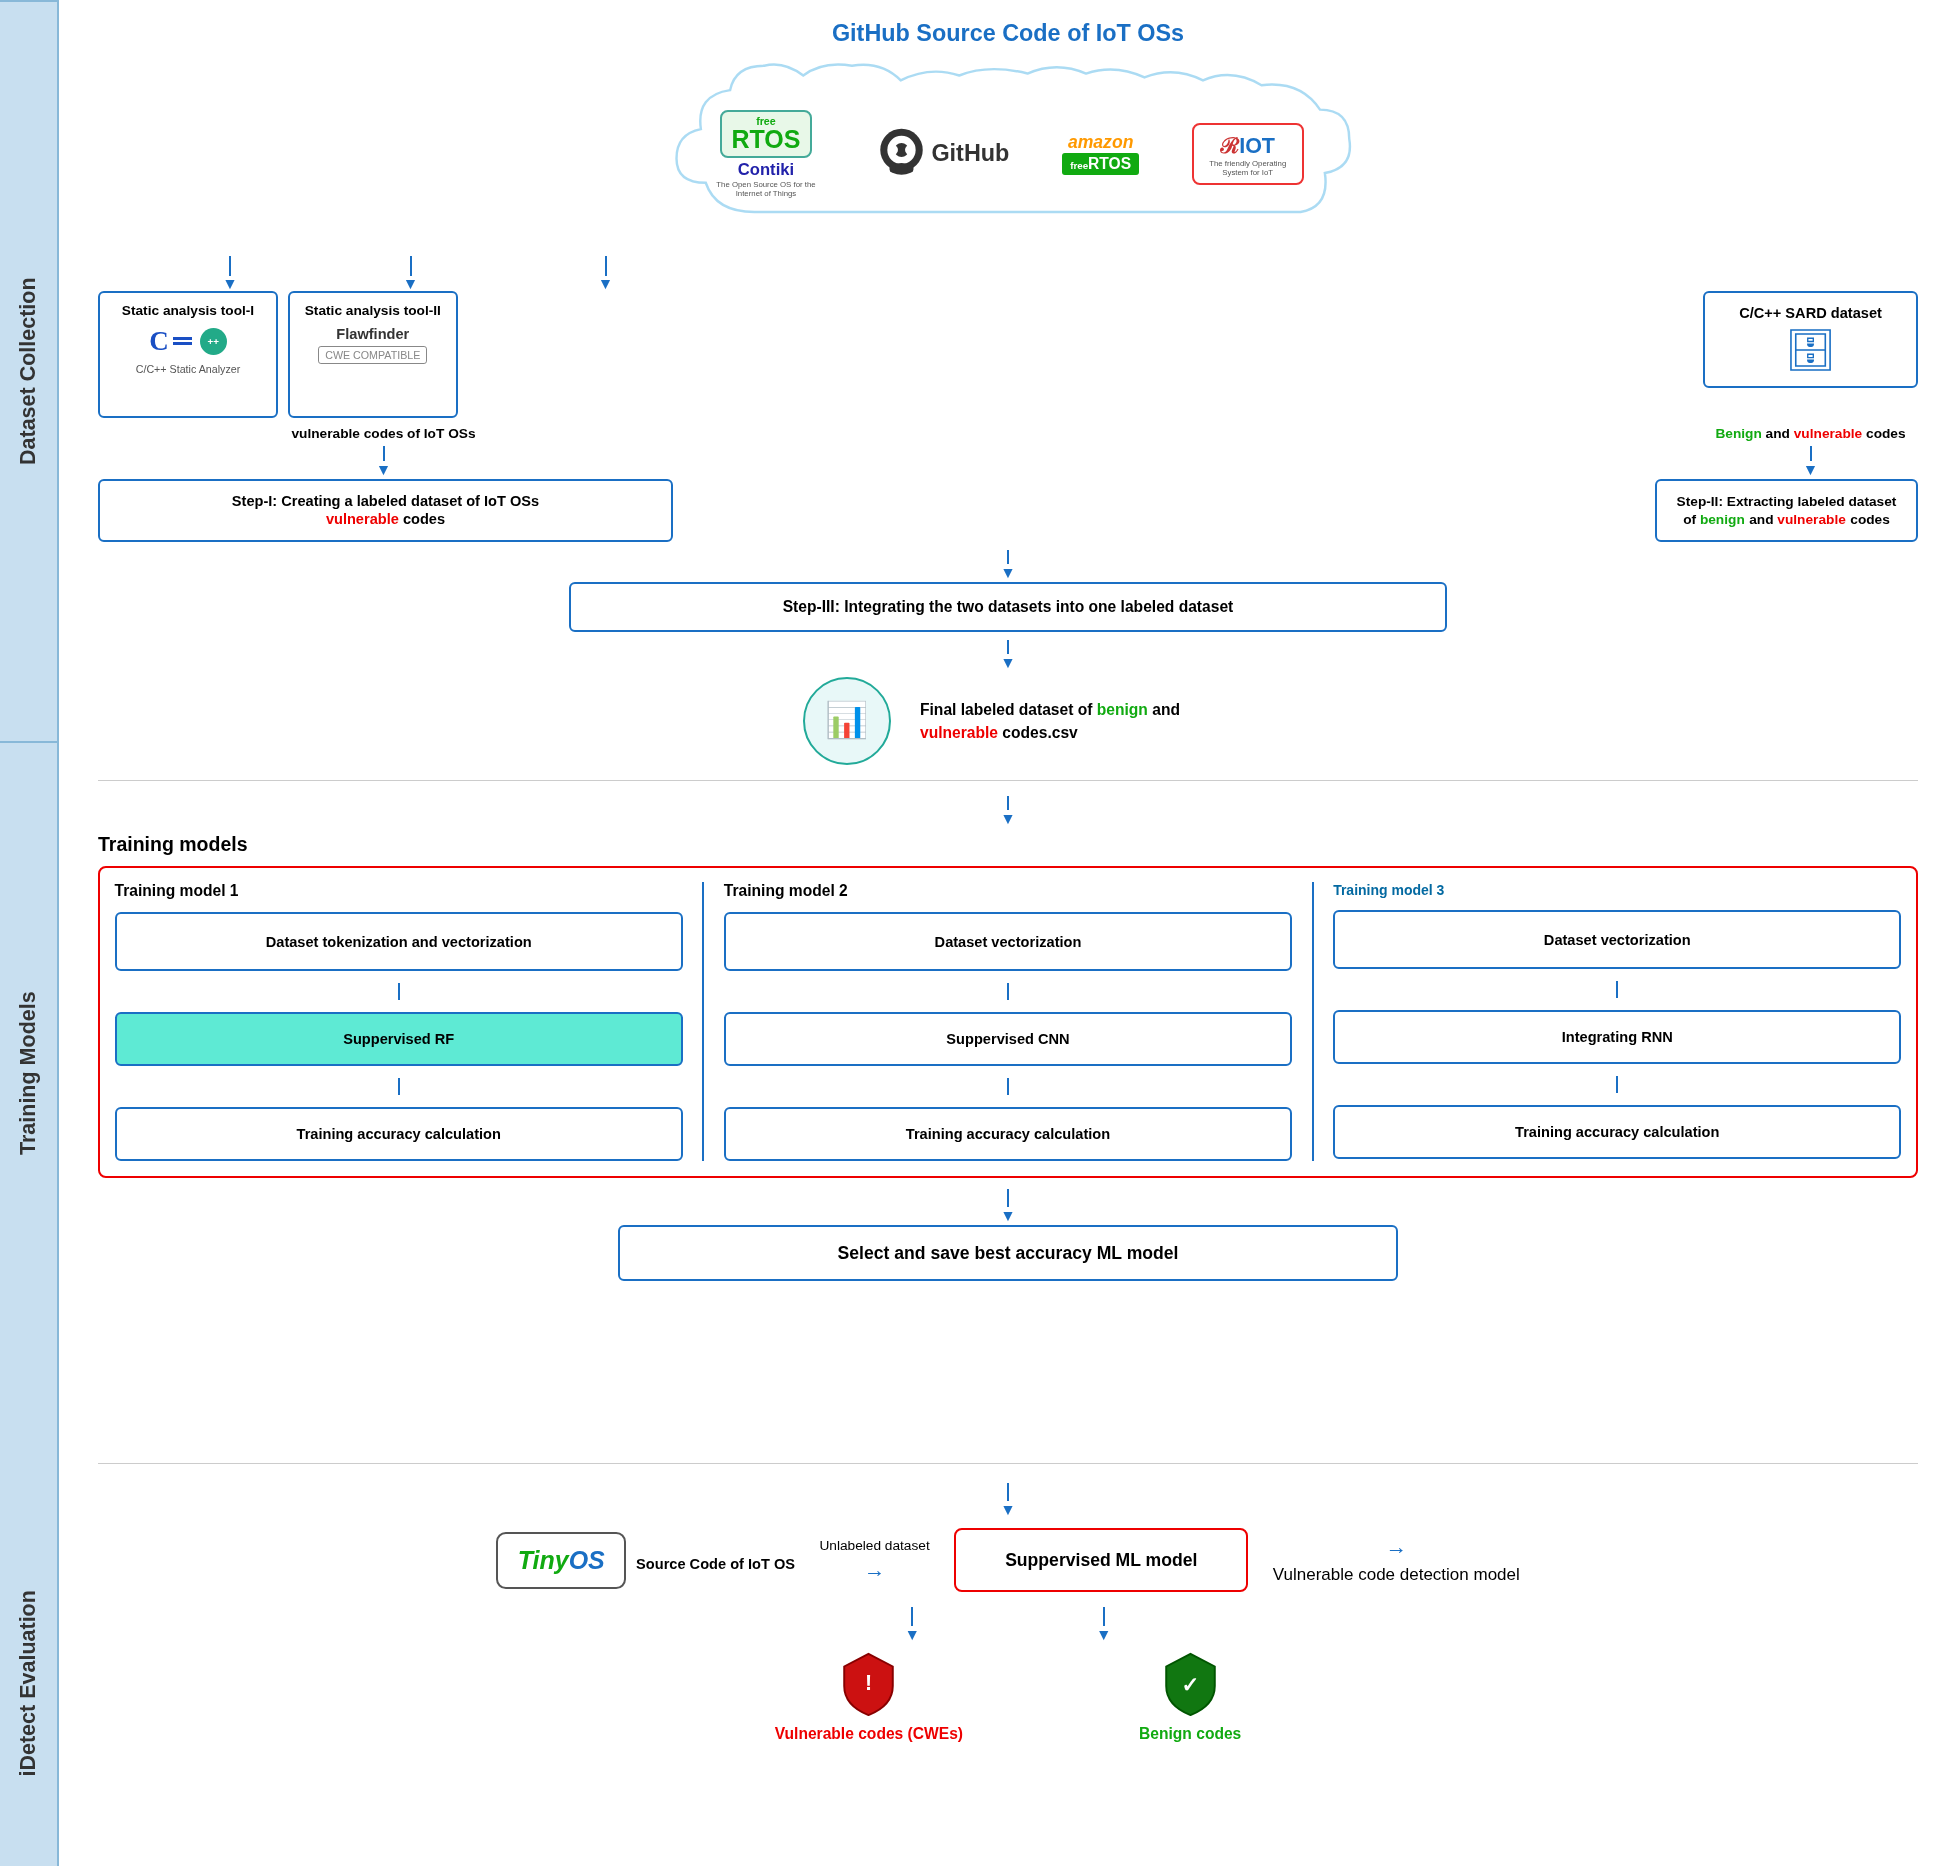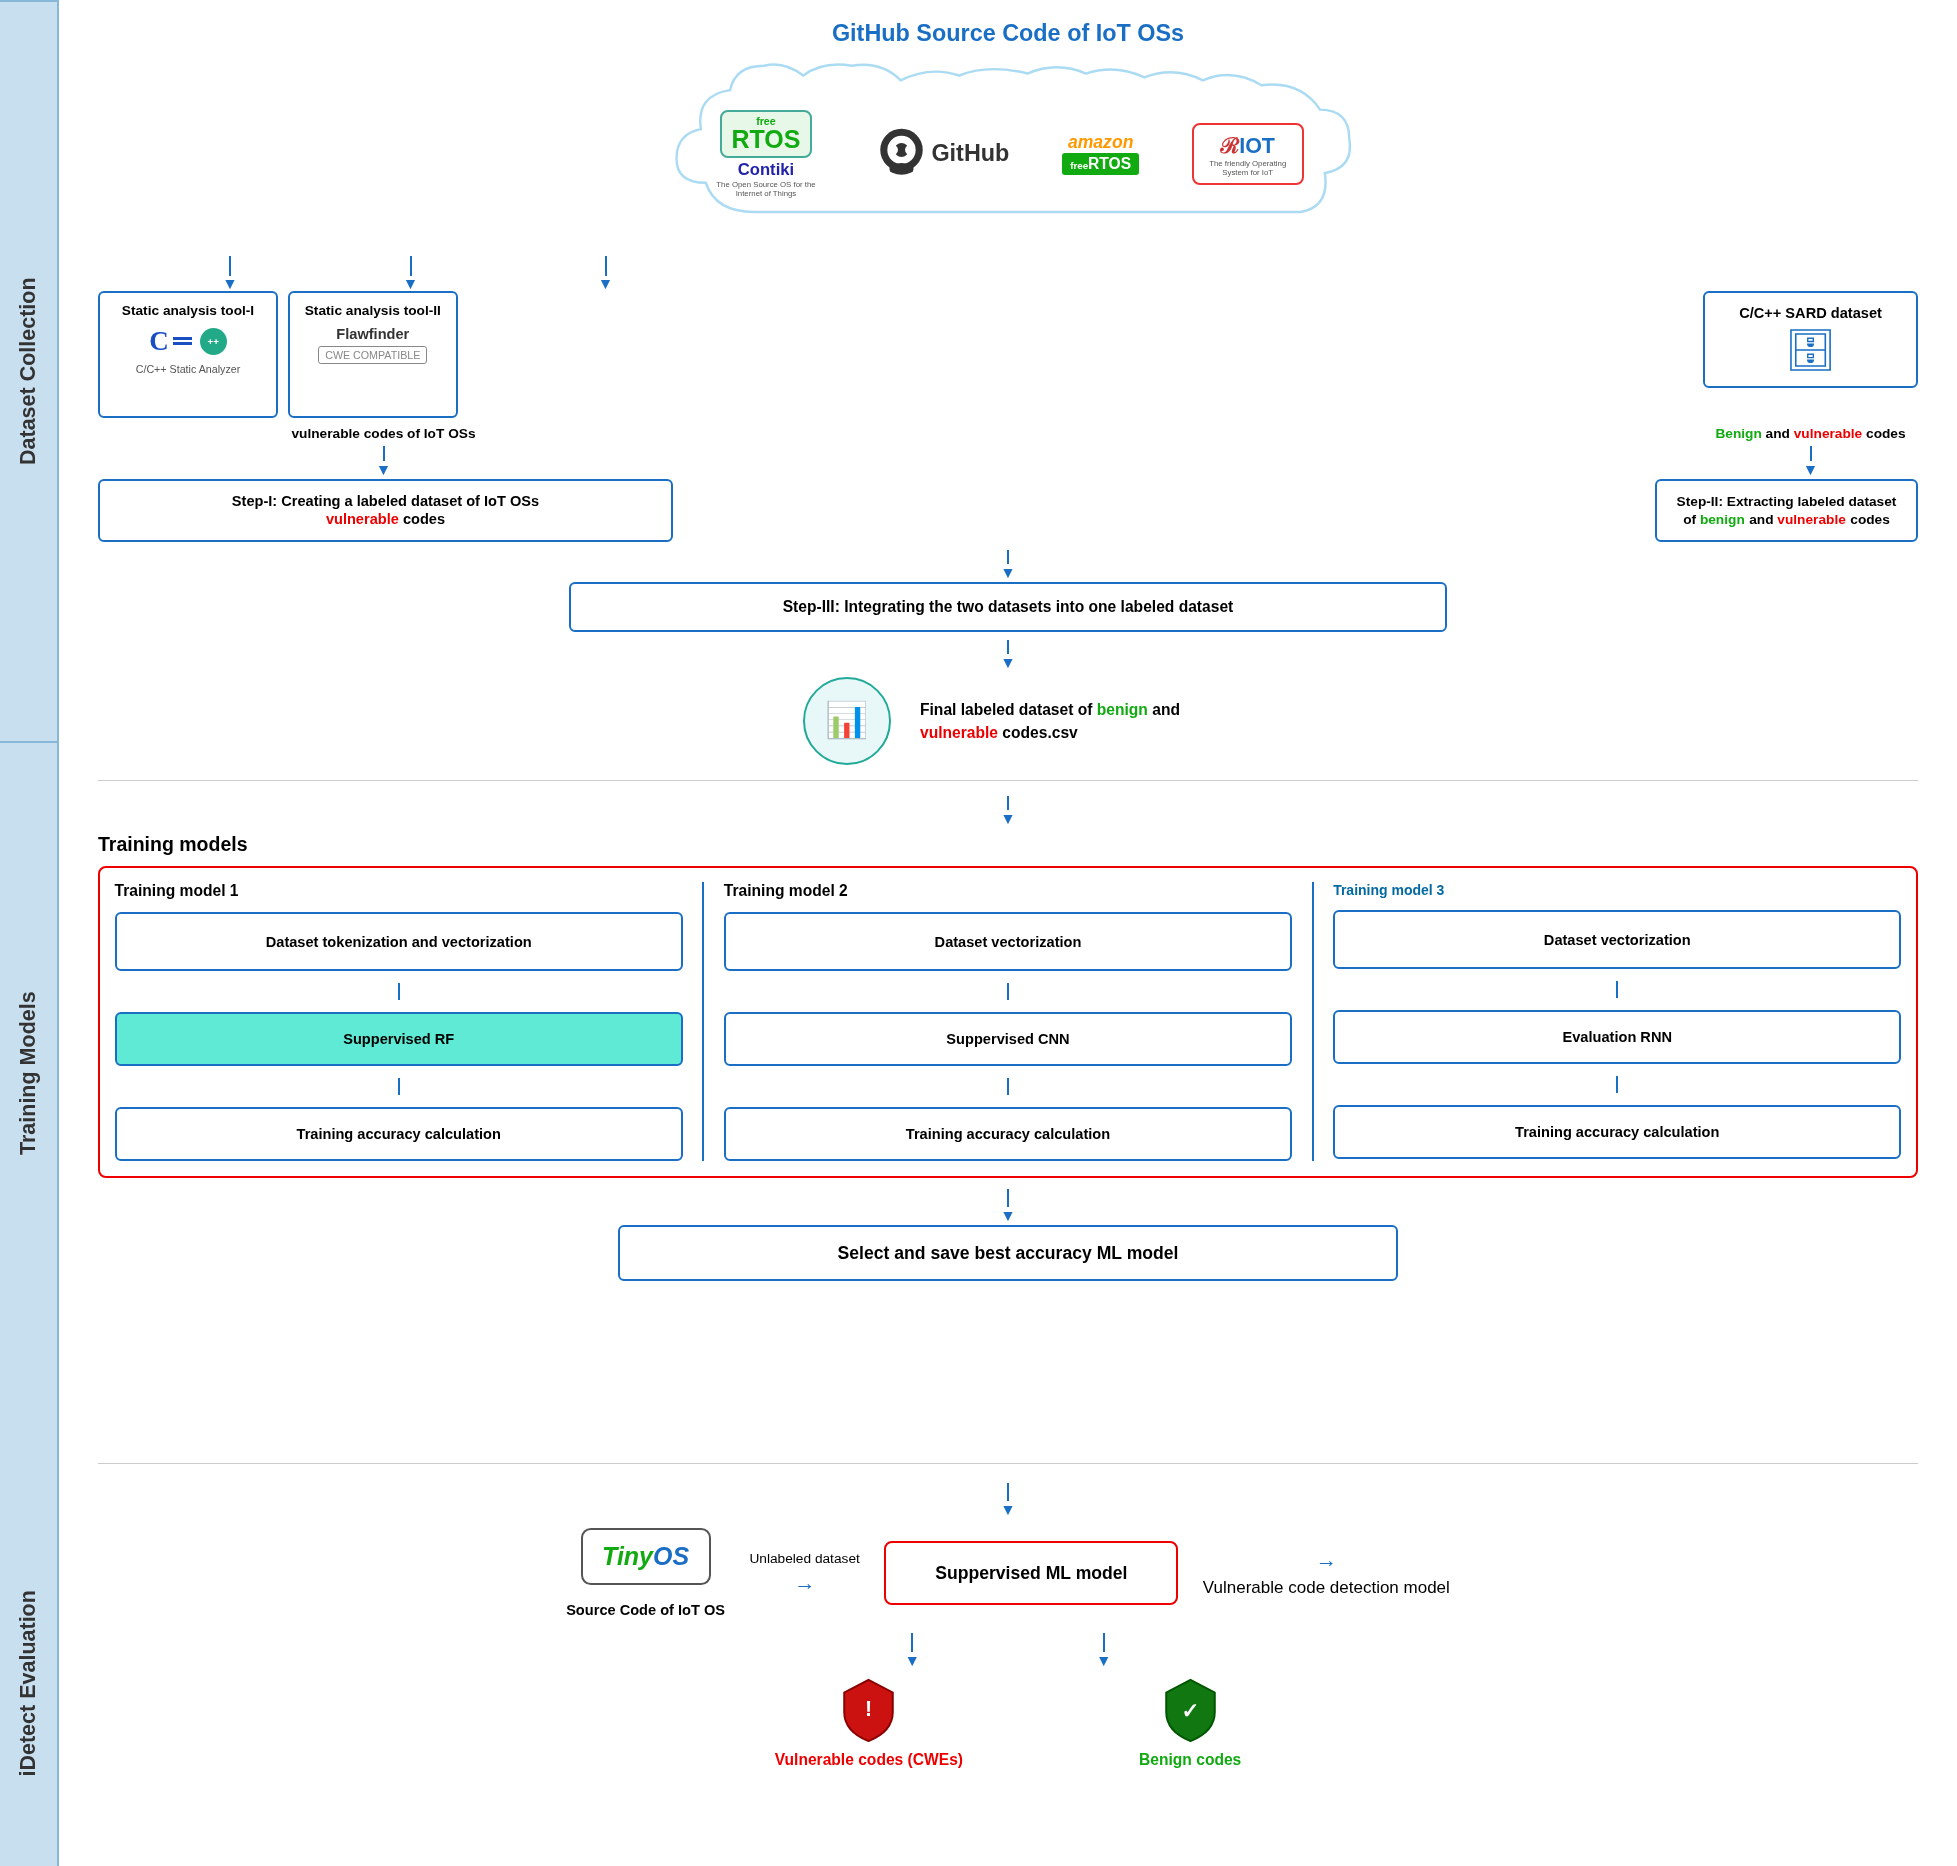--- a/index.html
+++ b/index.html
@@ -292,21 +292,21 @@
         </div>
 
         <div style="width:2px;background:#1a6fc4;margin:0 19.5px;"></div>
 
         <div style="flex:1;display:flex;flex-direction:column;gap:11.7px;">
           <div style="font-size:14px;font-weight:bold;color:#0369a1;text-align:left;">Training model 3</div>
           <div style="border:2px solid #1a6fc4;border-radius:5.9px;padding:13.7px 9.8px;background:#fff;text-align:center;font-size:14.6px;font-weight:bold;color:#000;min-height:59px;display:flex;align-items:center;justify-content:center;">Dataset vectorization</div>
           <div style="display:flex;justify-content:center;">
               <div style="width:2px;height:17.6px;background:#1a6fc4;"></div>
             </div>
-          <div style="border:2px solid #1a6fc4;border-radius:5.9px;padding:13.7px 9.8px;background:#fff;text-align:center;font-size:14.6px;font-weight:bold;color:#000;min-height:54px;display:flex;align-items:center;justify-content:center;">Evaluation RNN</div>
+          <div style="border:2px solid #1a6fc4;border-radius:5.9px;padding:13.7px 9.8px;background:#fff;text-align:center;font-size:14.6px;font-weight:bold;color:#000;min-height:54px;display:flex;align-items:center;justify-content:center;">Integrating RNN</div>
           <div style="display:flex;justify-content:center;">
               <div style="width:2px;height:17.6px;background:#1a6fc4;"></div>
             </div>
           <div style="border:2px solid #1a6fc4;border-radius:5.9px;padding:13.7px 9.8px;background:#fff;text-align:center;font-size:14.6px;font-weight:bold;color:#000;min-height:54px;display:flex;align-items:center;justify-content:center;">Training accuracy calculation</div>
         </div>
       </div>
 
       <div style="display:flex;justify-content:center;margin-top:11.7px;">
         <div style="display:flex;flex-direction:column;align-items:center;">
           <div style="width:2px;height:17.6px;background:#1a6fc4;"></div>
@@ -326,21 +326,21 @@
 
       <div style="display:flex;justify-content:center;margin-bottom:9.8px;">
         <div style="display:flex;flex-direction:column;align-items:center;">
           <div style="width:2px;height:17.6px;background:#1a6fc4;"></div>
           <div style="color:#1a6fc4;font-size:15.6px;">▼</div>
         </div>
       </div>
 
       <div style="display:flex; align-items:center; gap:24.4px; justify-content:center;">
 
-        <div style="display:flex;flex-direction:column;align-items:center;gap:9.8px;justify-content:center;">
+        <div style="display:flex;flex-direction:row;align-items:center;gap:9.8px;justify-content:center;">
           <div style="border:2.9px solid #555;border-radius:9.8px;padding:11.7px 19.5px;font-size:25px;font-weight:bold;font-style:italic;background:#fff;">
             <span style="color:#1a1;">Tiny</span><span style="color:#1a6fc4;">OS</span>
           </div>
           <div style="font-size:14.6px;font-weight:bold;color:#000;margin-top:7.8px;">Source Code of IoT OS</div>
         </div>
 
         <div style="display:flex;flex-direction:column;align-items:center;gap:4.9px;">
           <div style="font-size:13.7px;color:#000;">Unlabeled dataset</div>
           <div style="color:#1a6fc4;font-size:21.5px;">→</div>
         </div>

